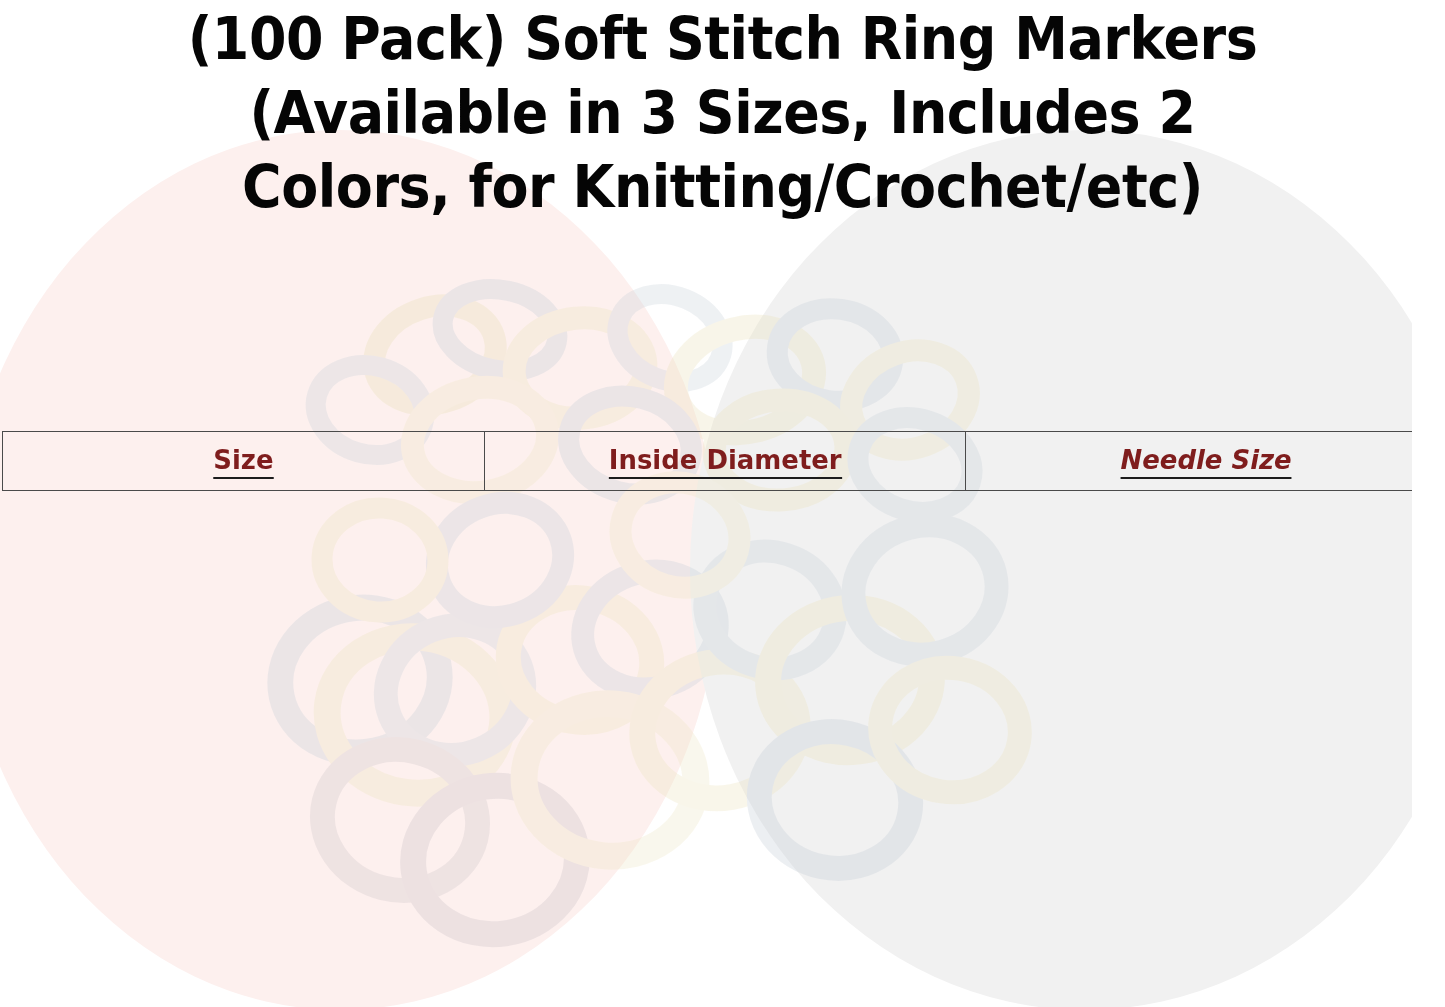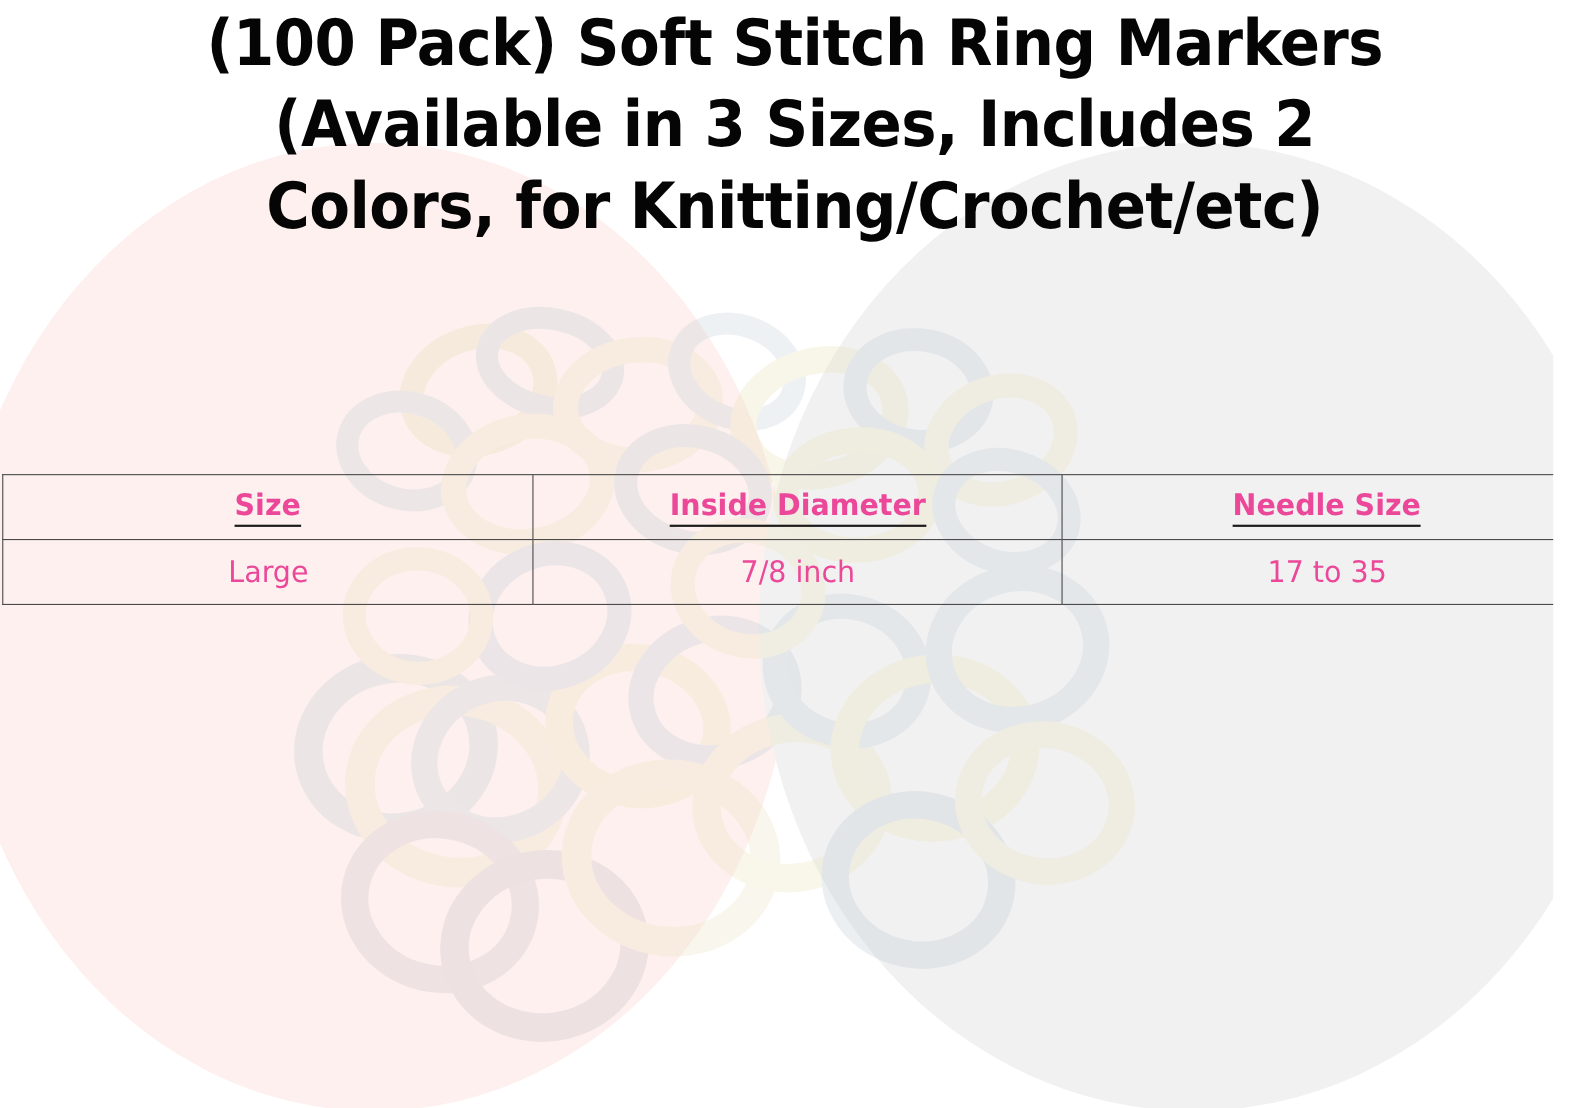--- a/index.html
+++ b/index.html
@@ -85,36 +85,36 @@
   }
   .sizing-table td, .sizing-table th {
     border: 1.5px solid #4a4a4a;
     height: 58px;
     padding: 0;
     text-align: center;
     vertical-align: middle;
     font-family: "DejaVu Sans", "Liberation Sans", sans-serif;
     font-size: 27px;
     font-weight: 400;
-    color: #ec4899;
+    color: #7f1d1d;
     background: transparent;
   }
   .sizing-table th {
     font-weight: 700;
     font-size: 27px;
   }
   .sizing-table th .hdr {
     display: inline-block;
     border-bottom: 2.5px solid #1c1c1c;
     padding-bottom: 2px;
     transform: scaleX(0.96);
   }
   .col-size   { width: 481px; }
   .col-inside { width: 480px; text-decoration: underline; }
-  .col-needle { width: 480px; }
+  .col-needle { width: 480px; font-style: italic; }
   .cell-txt { display:inline-block; transform: scaleX(0.96); }
 </style>
 </head>
 <body>
 
 <div id="page">
 
   <div class="bg-layer">
     <div class="circle-pink"></div>
     <div class="circle-gray"></div>
@@ -177,21 +177,16 @@
         </th>
         <th class="col-inside">
           <span class="hdr">Inside Diameter</span>
         </th>
         <th class="col-needle">
           <span class="hdr">Needle Size</span>
         </th>
       </tr>
     </thead>
     <tbody>
-      <tr>
-        <td><span class="cell-txt">Large</span></td>
-        <td><span class="cell-txt">7/8 inch</span></td>
-        <td><span class="cell-txt">17 to 35</span></td>
-      </tr>
     </tbody>
   </table>
 
 </div>
 
 </body></html>

